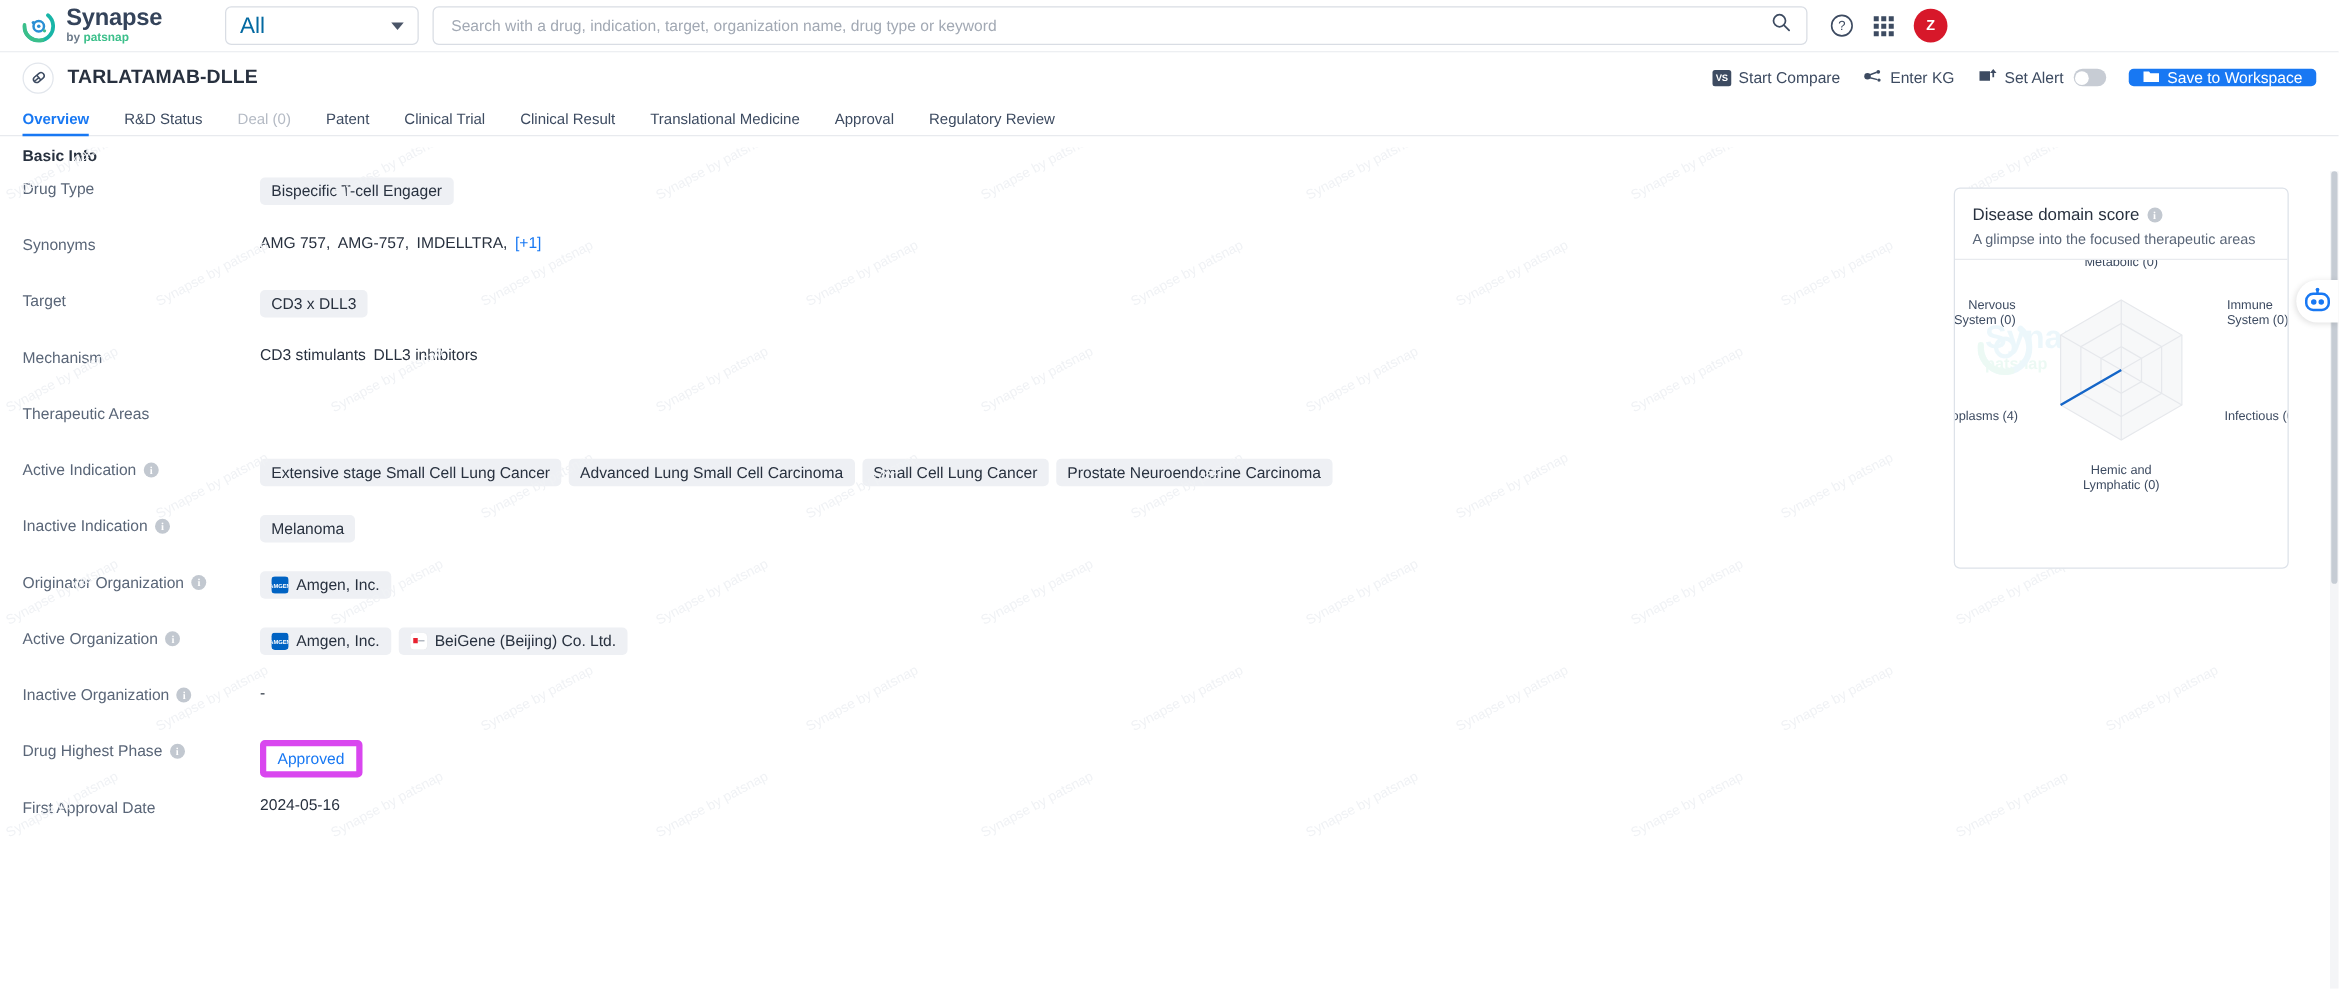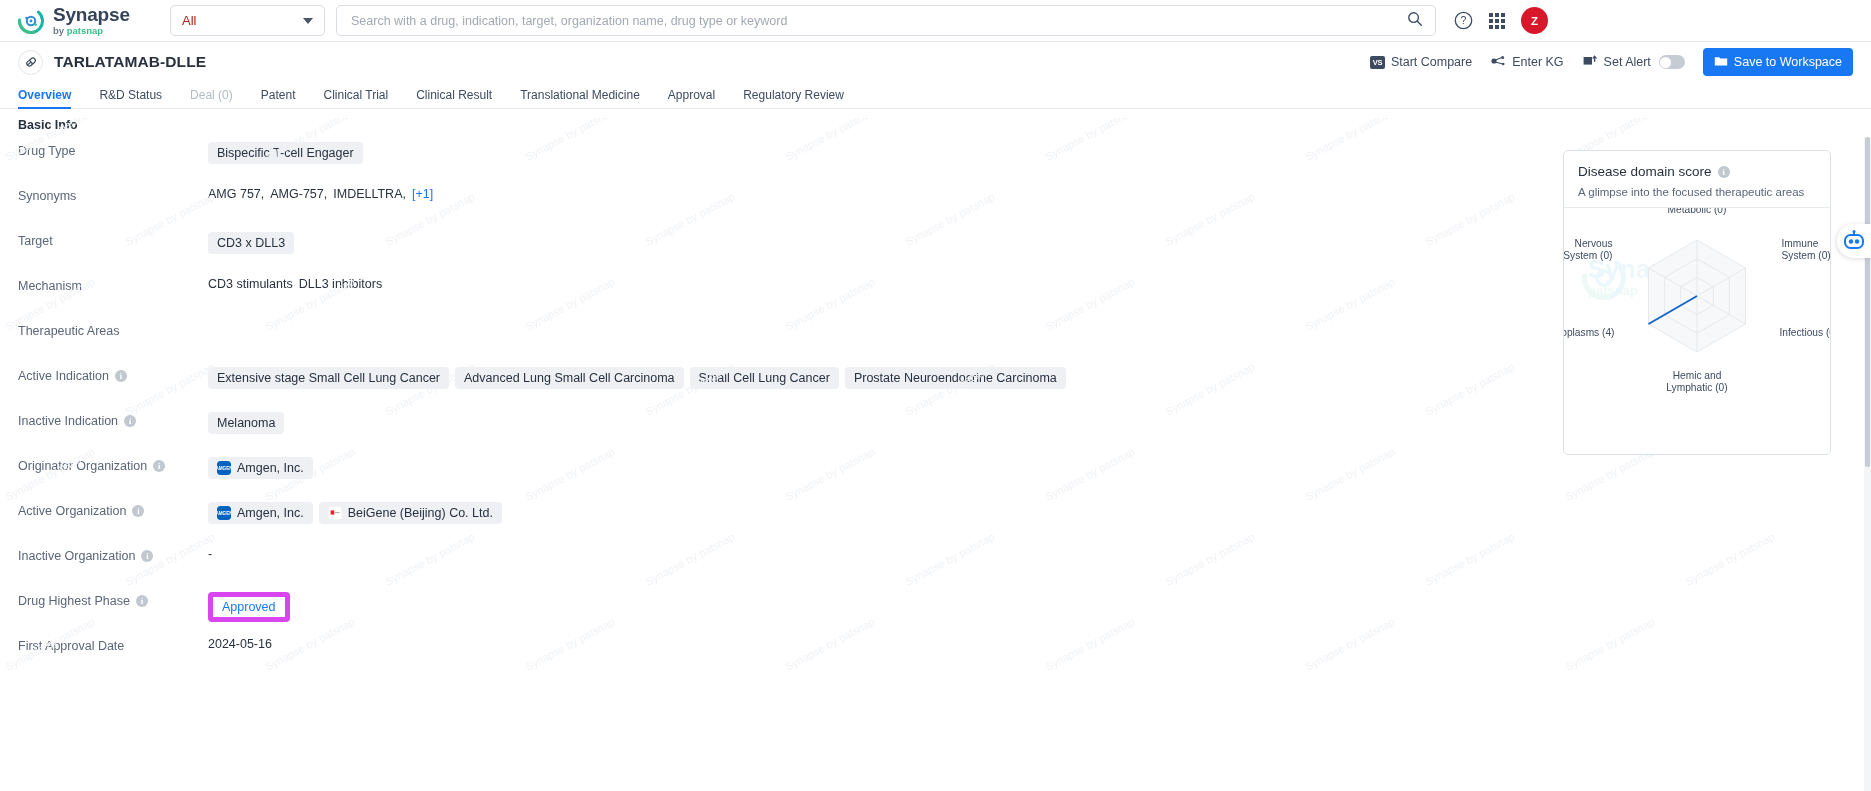--- a/index.html
+++ b/index.html
@@ -23,24 +23,25 @@
     position:relative;
   }
   .logo-wrap { display:flex; align-items:center; gap:9px; width:152px; flex:0 0 auto;}
   .logo-mark { width:26px; height:26px; flex:0 0 auto; }
   .logo-text { display:flex; flex-direction:column; line-height:1; }
   .logo-name { font-size:19px; font-weight:700; color:#34435a; letter-spacing:-0.2px; }
   .logo-sub { font-size:9.5px; font-weight:700; margin-top:2px; color:#6f7d8c;}
   .logo-sub .green { color:#3bbf8a; }
 
   .select-box {
+    margin-left:10px;
     width:155px; height:31px;
     border:1px solid #d9dde4; border-radius:5px;
     display:flex; align-items:center; justify-content:space-between;
-    padding:0 11px; font-size:13px; color:#b91c1c;
+    padding:0 11px; font-size:18px; color:#0369a1;
     background:#fff; cursor:pointer;
   }
   .caret {
     width:0;height:0;border-left:5px solid transparent;border-right:5px solid transparent;
     border-top:6px solid #4a5568;
   }
   .search-box {
     margin-left:11px;
     flex:1 1 auto; height:31px;
     border:1px solid #d9dde4; border-radius:5px;
@@ -84,21 +85,21 @@
     letter-spacing:-0.3px;
   }
   .toggle {
     width:26px;height:14px;border-radius:7px;background:#c7ccd4;position:relative;cursor:pointer;
     margin-left:2px;
   }
   .toggle::after{
     content:"";position:absolute;top:1.5px;left:1.5px;width:11px;height:11px;border-radius:50%;background:#fff;
   }
   .save-btn {
-    background:#1878f3; color:#fff; height:28px; border-radius:4px;
+    background:#1878f3; color:#fff; height:14px; border-radius:4px;
     display:flex;align-items:center;gap:6px;padding:0 11px;
     font-size:12.5px; cursor:pointer;
   }
 
   
   .tabs {
     display:flex; align-items:flex-end; gap:0;
     padding:0 18px; border-bottom:1px solid #e8eaee;
     height:27px; background:#fff;
   }

